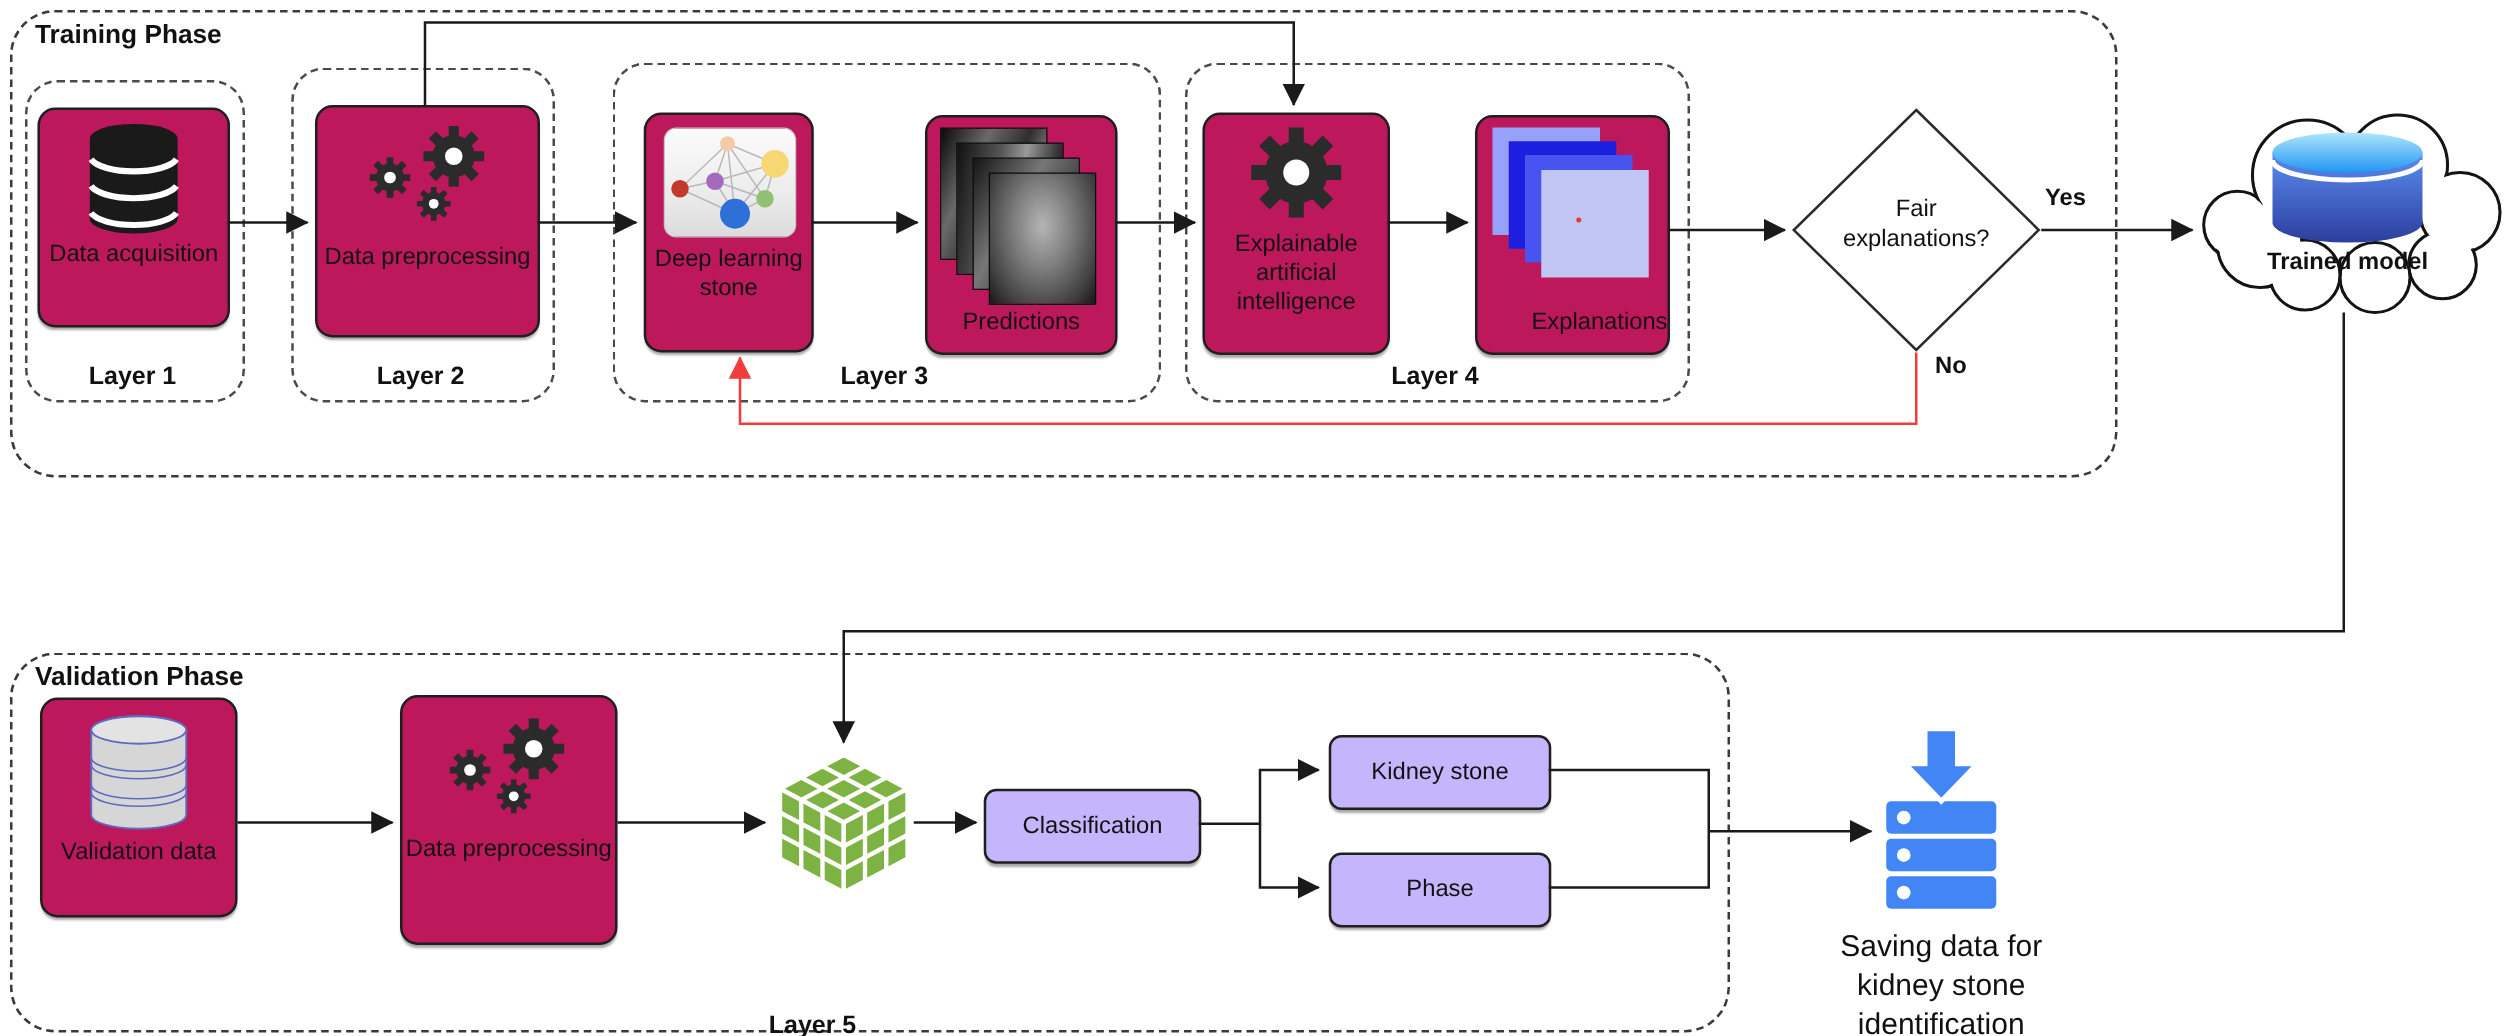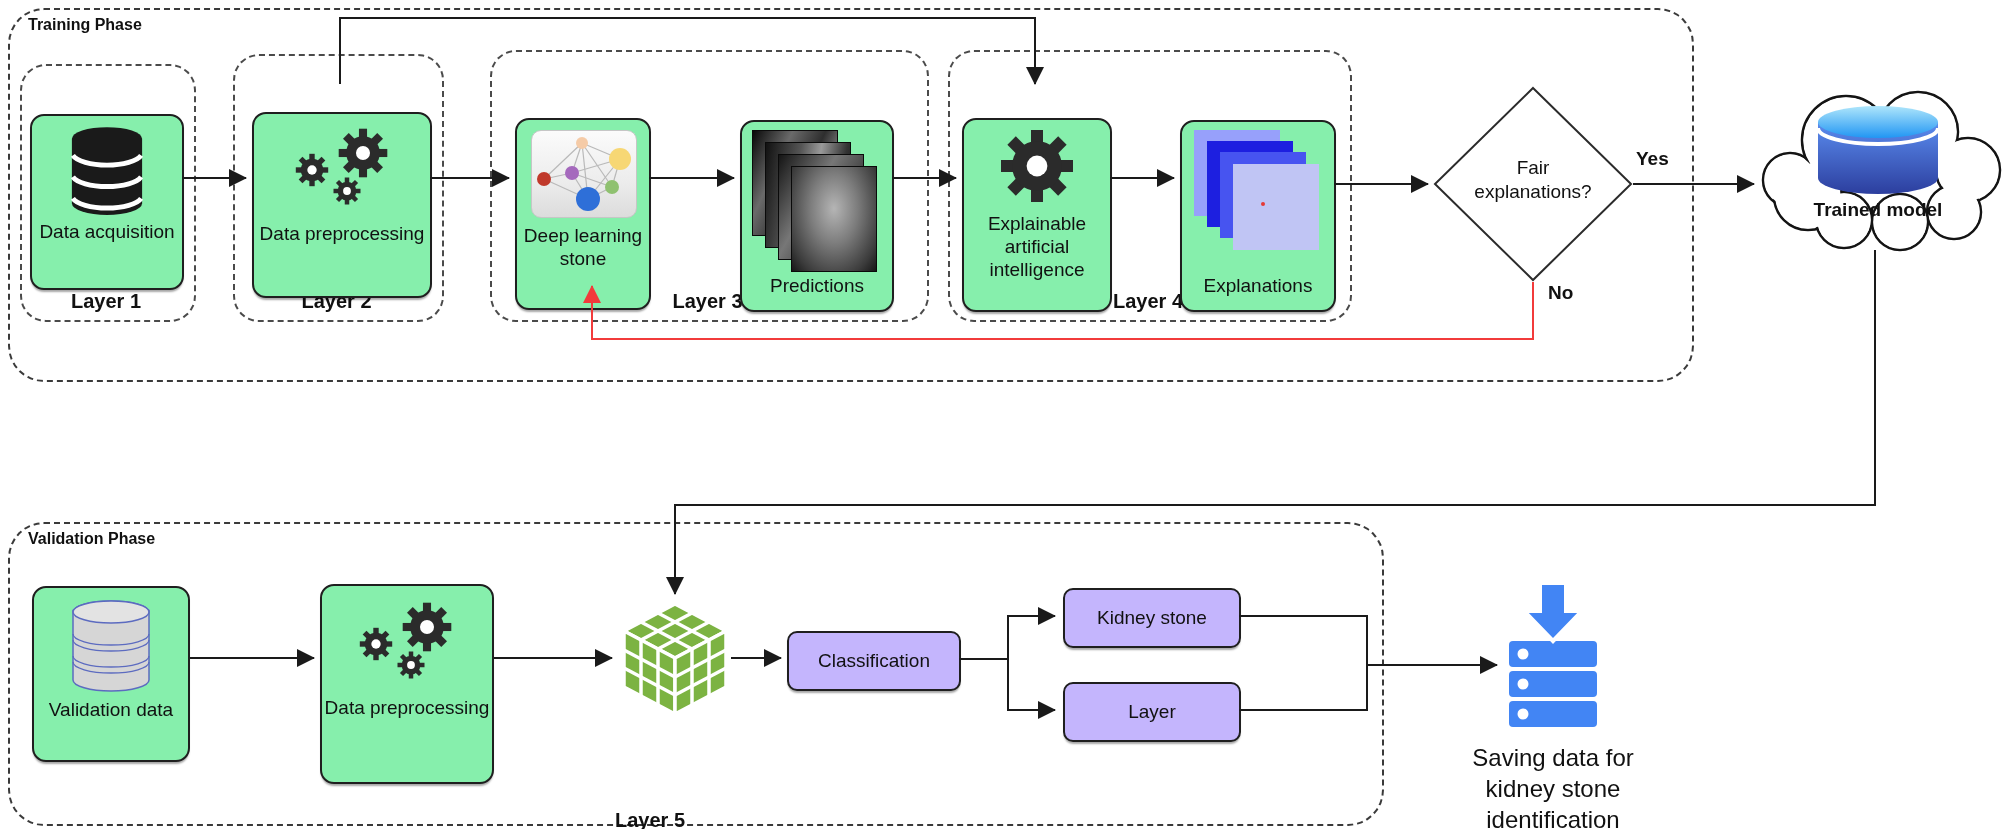--- a/index.html
+++ b/index.html
@@ -1,24 +1,24 @@
 <!DOCTYPE html>
 <html><head>
 <meta charset="utf-8">
 <style>
   html,body{margin:0;padding:0;background:#ffffff;}
   #canvas{position:relative;width:2007px;height:829px;background:#fff;
           font-family:"Liberation Sans",sans-serif;color:#111;overflow:hidden;}
   .abs{position:absolute;}
   .phasebox{position:absolute;border:2px dashed #3a3a3a;border-radius:36px;background:transparent;}
   .layerbox{position:absolute;border:2px dashed #4a4a4a;border-radius:26px;}
-  .phasetitle{position:absolute;font-size:16px;font-weight:bold;white-space:nowrap;}
+  .phasetitle{position:absolute;font-size:21px;font-weight:bold;white-space:nowrap;}
   .layerlabel{position:absolute;font-size:20px;font-weight:bold;text-align:center;}
-  .node{position:absolute;background:#86efac;border:2px solid #1f1f1f;border-radius:14px;
-        box-shadow:0 3px 2px -1px rgba(0,0,0,.35);margin-top:28px;}
+  .node{position:absolute;background:#be185d;border:2px solid #1f1f1f;border-radius:14px;
+        box-shadow:0 3px 2px -1px rgba(0,0,0,.35);}
   .pill{position:absolute;background:#c4b5fd;border:2px solid #1f1f1f;border-radius:10px;
         box-shadow:0 3px 2px -1px rgba(0,0,0,.35);display:flex;align-items:center;justify-content:center;
         font-size:19px;}
   .nodelabel{position:absolute;left:0;right:0;text-align:center;font-size:19px;line-height:1.22;}
   .icon{position:absolute;}
   .gearsml{position:absolute;}
   .netbg{position:absolute;border-radius:10px;border:1px solid #c6c6c6;
          background:linear-gradient(180deg,#fbfbfb 0%,#ececec 60%,#dcdcdc 100%);}
   .card{position:absolute;border:1px solid #0a0a0a;}
   .bluecard{position:absolute;}
@@ -147,21 +147,21 @@
   </div>
   <div class="node" style="left:1180px;top:92px;width:152px;height:188px;">
     <div class="stack" style="left:12px;top:8px;width:130px;height:128px;">
       <div class="bluecard" style="left:0;top:0;width:86px;height:86px;background:#97a0fb;"></div>
       <div class="bluecard" style="left:13px;top:11px;width:86px;height:86px;background:#1d1fe0;"></div>
       <div class="bluecard" style="left:26px;top:22px;width:86px;height:86px;background:#4754f0;"></div>
       <div class="bluecard" style="left:39px;top:34px;width:86px;height:86px;background:#c0c5f4;">
         <div style="position:absolute;left:28px;top:38px;width:4px;height:4px;background:#e53935;border-radius:50%;"></div>
       </div>
     </div>
-    <div class="nodelabel" style="top:152px;">Explanations</div>
+    <div class="nodelabel" style="top:152px;text-align:right;">Explanations</div>
   </div>
 
   <svg class="abs" style="left:1433px;top:86px;" width="200" height="196">
     <polygon points="100,2 198,98 100,194 2,98" fill="#ffffff" stroke="#2b2b2b" stroke-width="2"></polygon>
   </svg>
   <div class="decision-text" style="left:1460px;top:156px;width:146px;">Fair explanations?</div>
   <div class="branchlbl" style="left:1636px;top:148px;">Yes</div>
   <div class="branchlbl" style="left:1548px;top:282px;">No</div>
 
   <div class="abs" style="left:1750px;top:86px;width:257px;height:172px;">
@@ -249,21 +249,21 @@
     </svg>
   </div>
 
   <div class="pill" style="left:787px;top:631px;width:170px;height:56px;">
     <span>Classification</span>
   </div>
   <div class="pill" style="left:1063px;top:588px;width:174px;height:56px;">
     <span>Kidney stone</span>
   </div>
   <div class="pill" style="left:1063px;top:682px;width:174px;height:56px;">
-    <span>Layer</span>
+    <span>Phase</span>
   </div>
 
   <div class="layerlabel" style="left:560px;top:784px;width:180px;margin-top:25px;">Layer 5</div>
 
   <div class="abs" style="left:1503px;top:583px;width:100px;height:150px;">
     <svg width="100" height="150" viewBox="0 0 100 150">
       <g fill="#4285f4">
         <rect x="6" y="58" width="88" height="26" rx="4"></rect>
         <rect x="6" y="88" width="88" height="26" rx="4"></rect>
         <rect x="6" y="118" width="88" height="26" rx="4"></rect>

